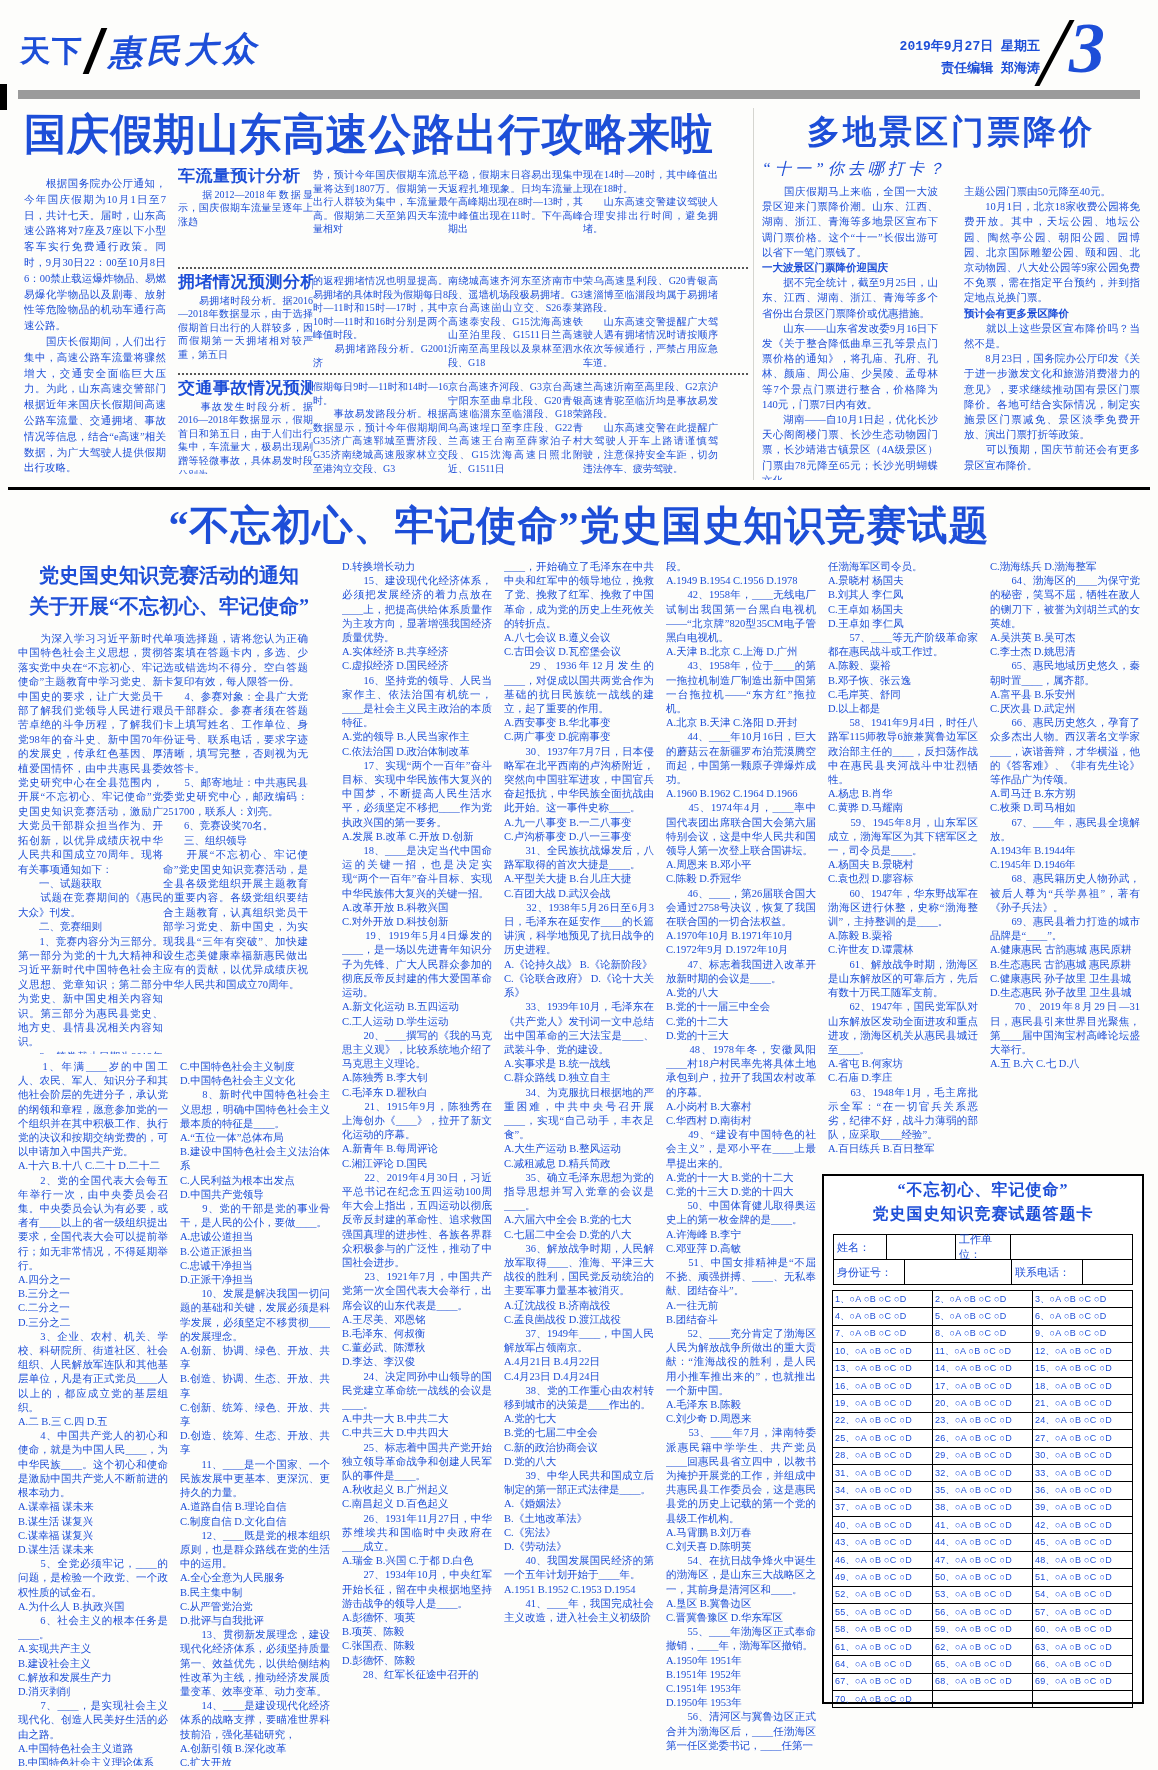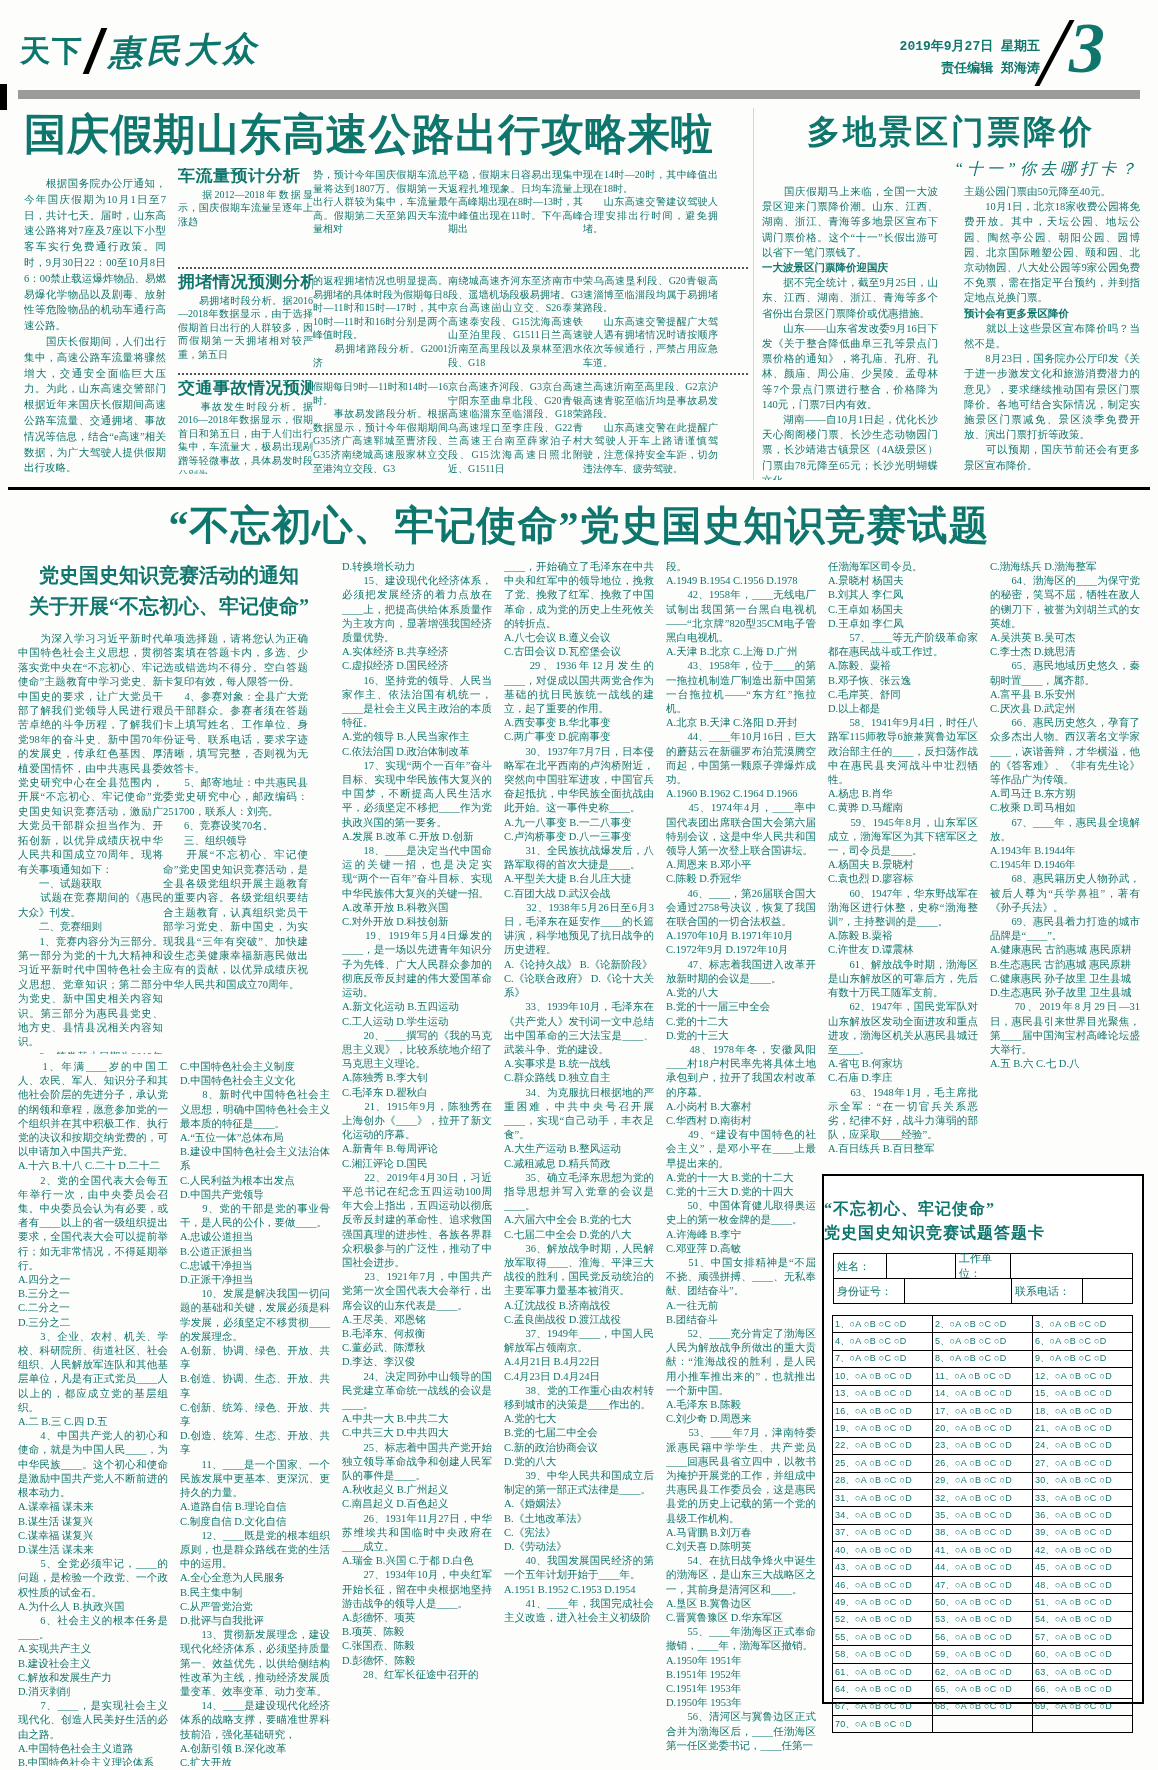--- a/index.html
+++ b/index.html
@@ -1,17 +1,17 @@
 <!DOCTYPE html>
 <html><head>
 <meta charset="utf-8">
 <style>
   html,body{margin:0;padding:0;background:#e8e8e4;}
   .page{position:relative;width:1158px;height:1770px;background:#fdfdfb;margin:0 auto;
-        font-family:"Liberation Serif","DejaVu Serif",serif;color:#0f766e;overflow:hidden;}
+        font-family:"Liberation Serif","DejaVu Serif",serif;color:#1d4ed8;overflow:hidden;}
   .sans{font-family:Liberation Mono, monospace;}
   p{margin:0;}
 
   
   .edge-tick{position:absolute;left:0;top:84px;width:7px;height:26px;background:#000;}
   .masthead{position:absolute;left:20px;top:28px;display:flex;align-items:center;}
   .mast-section{font-size:30px;font-weight:bold;letter-spacing:2px;}
   .mast-slash{display:inline-block;width:6px;height:46px;background:#000;transform:skewX(-22deg);margin:0 10px 0 8px;}
   .mast-paper{font-size:34px;font-weight:bold;font-style:italic;letter-spacing:4px;transform:rotate(-2deg);}
   .hdr-meta{position:absolute;left:760px;top:36px;width:280px;text-align:right;
@@ -29,21 +29,21 @@
             font-size:10.5px;line-height:15.8px;text-align:justify;}
   .hw-grid{position:absolute;left:160px;top:66px;width:570px;height:316px;}
   .hw-row{display:flex;height:94px;overflow:hidden;}
   .hw-row + .hw-row{border-top:2px dotted #555;margin-top:5px;padding-top:5px;}
   .hw-cell{width:135px;font-size:10px;line-height:13.6px;text-align:justify;overflow:hidden;}
   .hw-title{font-size:17px;font-weight:bold;margin:2px 0 4px;letter-spacing:.5px;white-space:nowrap;}
   .vrule{position:absolute;left:735px;top:6px;width:1px;height:372px;background:#d5d5d0;}
 
   .scenic{position:absolute;left:744px;top:0;width:378px;height:382px;}
   .sc-title{text-align:center;font-size:33px;font-weight:bold;letter-spacing:3px;margin-top:8px;}
-  .sc-sub{text-align:right;font-size:16px;font-style:italic;letter-spacing:4px;margin-top:4px;}
+  .sc-sub{text-align:left;font-size:16px;font-style:italic;letter-spacing:4px;margin-top:4px;}
   .sc-cols{position:absolute;left:0;top:82px;width:378px;height:296px;display:flex;gap:26px;overflow:hidden;}
   .sc-col{width:184px;font-size:10.5px;line-height:15.2px;text-align:justify;overflow:hidden;}
   .sc-col p.bold{font-weight:bold;}
 
   
   .black-rule{position:absolute;left:8px;top:487px;width:1142px;height:3px;background:#000;}
   .quiz-banner{position:absolute;left:0;top:498px;width:1158px;text-align:center;
                font-size:40px;font-weight:bold;letter-spacing:1px;}
   .quiz{position:absolute;left:18px;top:560px;width:1122px;height:1206px;}
   .notice{position:absolute;left:0;top:0;width:302px;height:494px;overflow:hidden;}
@@ -54,27 +54,27 @@
   .qc1{left:0;   top:500px;height:706px;}
   .qc2{left:162px;top:500px;height:706px;}
   .qc3{left:324px;top:0;height:1206px;}
   .qc4{left:486px;top:0;height:1206px;}
   .qc5{left:648px;top:0;height:1206px;}
   .qc6{left:810px;top:0;height:604px;}
   .qc7{left:972px;top:0;height:604px;}
 
   
   .card{position:absolute;left:804px;top:614px;width:318px;height:526px;border:2px solid #000;background:#fff;}
-  .card-title{text-align:left;font-weight:bold;font-size:16px;line-height:1.5;margin-top:21px;letter-spacing:1px;}
+  .card-title{text-align:center;font-weight:bold;font-size:16px;line-height:1.5;margin-top:2px;letter-spacing:1px;}
   .fields{margin:8px 9px 0;}
   .frow{display:flex;height:26px;}
   .frow + .frow{margin-top:-1px;}
   .fcell{border:1px solid #000;font-size:11px;display:flex;align-items:center;padding-left:3px;box-sizing:border-box;}
   .fcell + .fcell{margin-left:-1px;}
-  .agrid{margin:12px 9px 0;display:grid;grid-template-columns:repeat(3,1fr);}
+  .agrid{margin:6px 9px 0;display:grid;grid-template-columns:repeat(3,1fr);}
   .acell{border:1px solid #000;margin:-1px 0 0 -1px;height:16.4px;font-size:9px;
          font-family:"Liberation Sans","DejaVu Sans",sans-serif;
          display:flex;align-items:center;padding-left:2px;white-space:nowrap;overflow:hidden;letter-spacing:.3px;}
 </style>
 </head>
 <body>
 
 <div class="page">
 
   <div class="edge-tick"></div>

